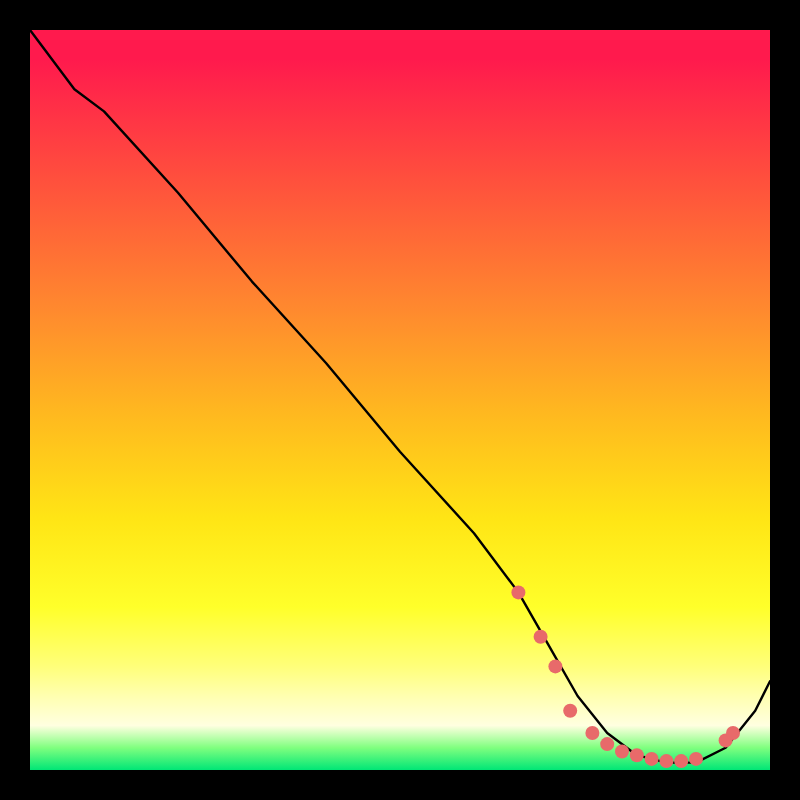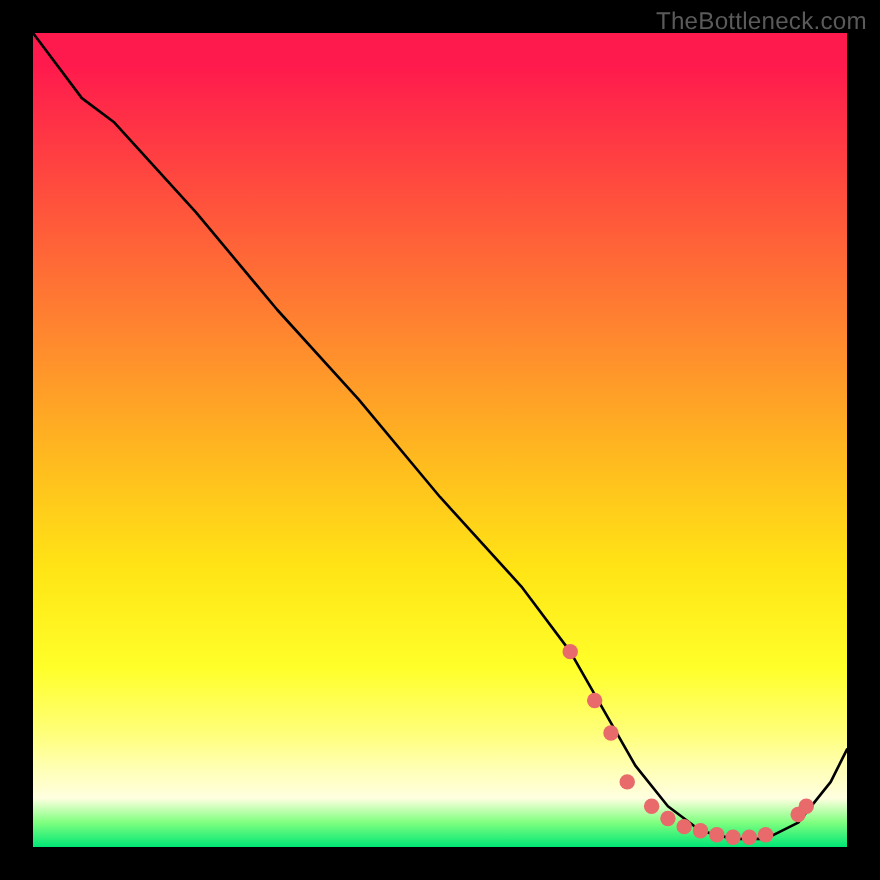--- a/index.html
+++ b/index.html
@@ -55,21 +55,20 @@
     top: 0;
     width: 740px;
     height: 740px;
     overflow: visible;
   }
 </style>
 </head>
 <body>
 
 <div class="frame">
-  <div class="watermark">TheBottleneck.com</div>
 
   <div class="plot">
     <svg class="curve" viewBox="0 0 740 740" preserveAspectRatio="none">
       <path id="curve-path" fill="none" stroke-width="2.4" stroke-linejoin="round" stroke-linecap="round" d="M0.0 0.0 L44.4 59.2 L74.0 81.4 L148.0 162.8 L222.0 251.6 L296.0 333.0 L370.0 421.8 L444.0 503.2 L488.4 562.4 L518.0 614.2 L547.6 666.0 L577.2 703.0 L606.8 725.2 L636.4 732.6 L666.0 732.6 L695.6 717.8 L725.2 680.8 L740.0 651.2" stroke="#000000"></path>
       <g id="marker-group">
           <circle cx="488.4" cy="562.4" r="7" fill="#e86a6a"></circle>
           <circle cx="510.6" cy="606.8" r="7" fill="#e86a6a"></circle>
           <circle cx="525.4" cy="636.4" r="7" fill="#e86a6a"></circle>
           <circle cx="540.2" cy="680.8" r="7" fill="#e86a6a"></circle>
           <circle cx="562.4" cy="703.0" r="7" fill="#e86a6a"></circle>

